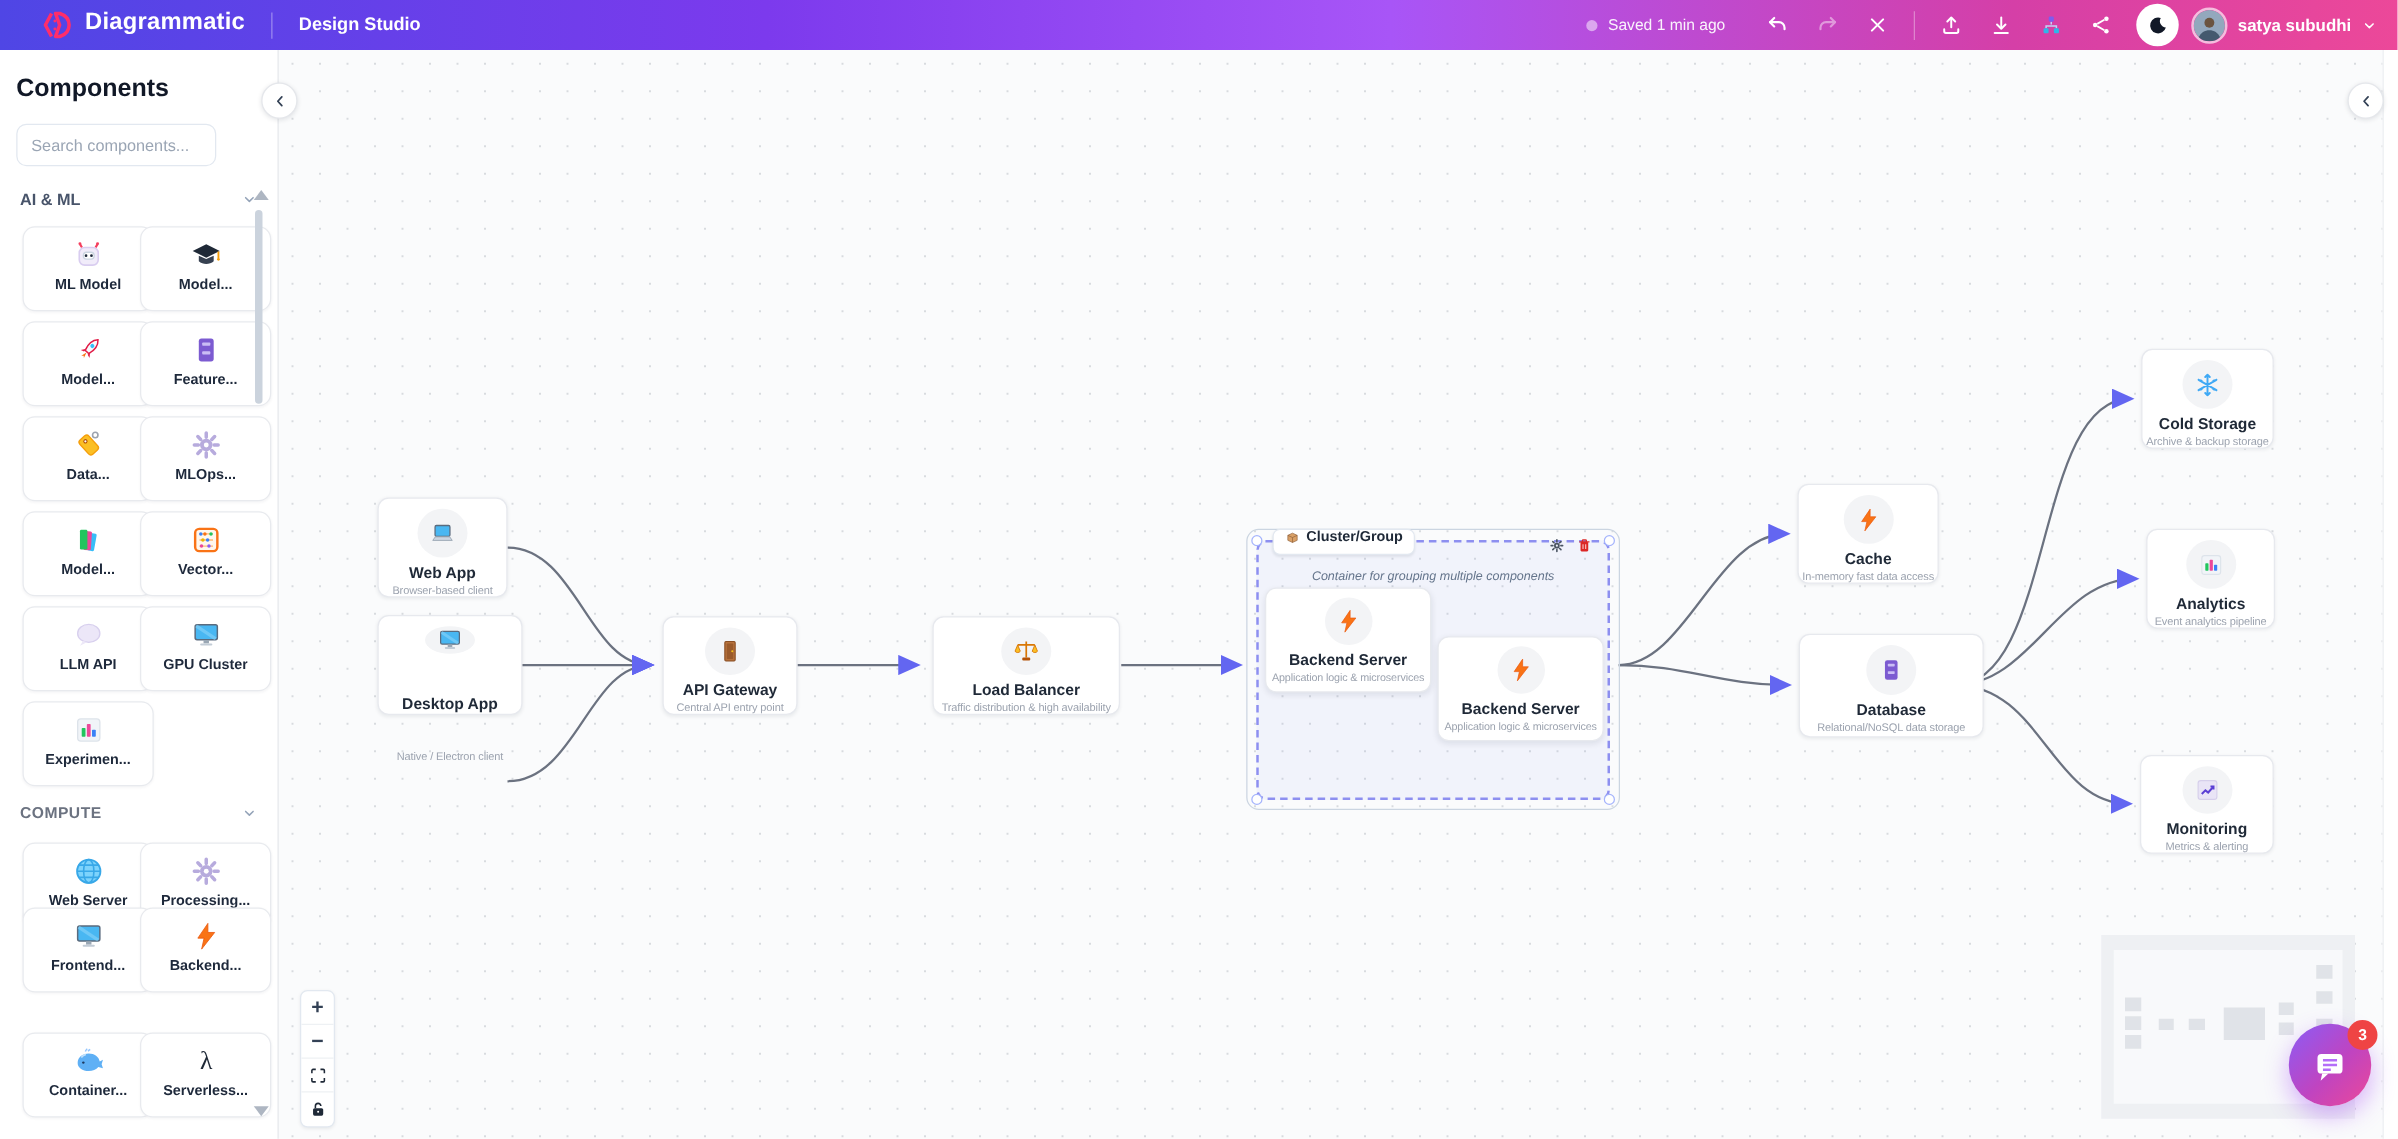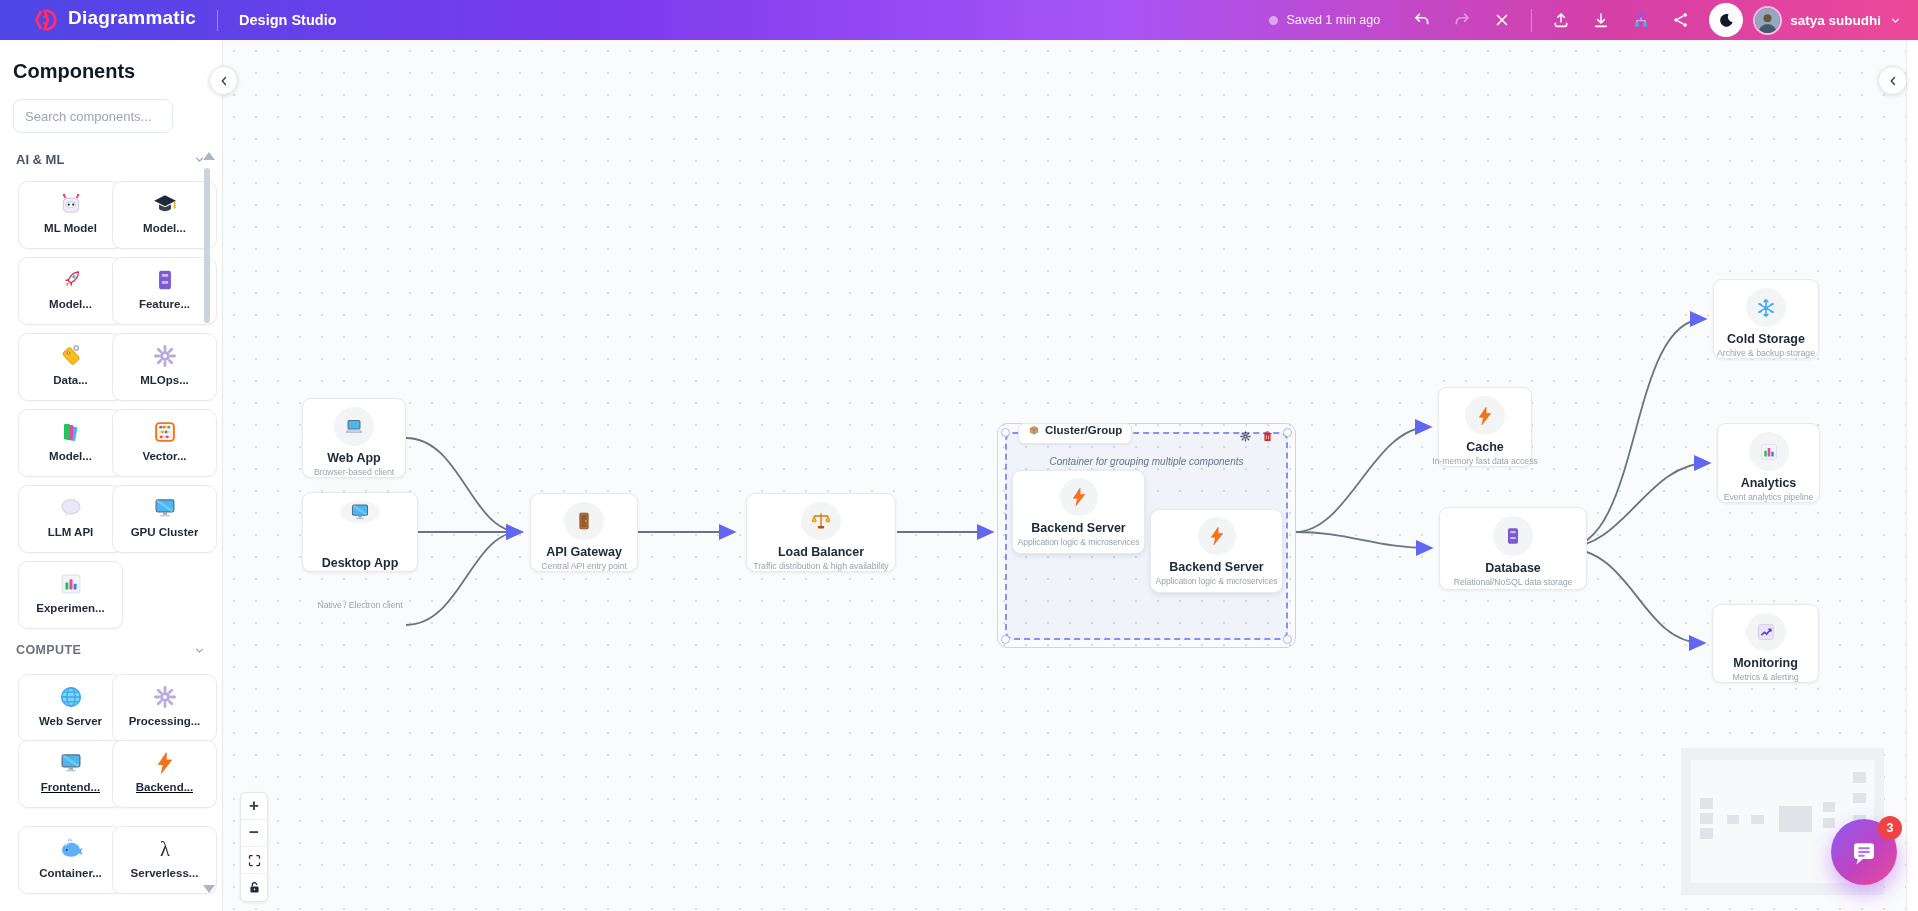--- a/index.html
+++ b/index.html
@@ -44,21 +44,21 @@
   .cat-compute .cat-label { font-size:12.5px; color:#6b7280; letter-spacing:.4px; }
   .catchev { width:13px; height:13px; color:#94a3b8; }
   .catchev svg { width:100%; height:100%; }
   .card { position:absolute; width:105px; height:68px; background:#fff; border:1px solid #e8eaee; border-radius:10px;
     display:flex; flex-direction:column; align-items:center; cursor:grab; box-shadow:0 1px 2px rgba(15,23,42,.04); }
   .card .ci { width:26px; height:26px; margin-top:9px; display:block; }
   .card .ci svg { width:100%; height:100%; display:block; }
   .card .cl { font-size:11.5px; font-weight:700; color:#1e293b; margin-top:5px; max-width:80px; overflow:hidden; white-space:nowrap; }
   .cA { left:18px; } .cB { left:112px; }
   .r1 { top:141px; } .r2 { top:217px; } .r3 { top:293px; } .r4 { top:369px; } .r5 { top:445px; } .r6 { top:521px; }
-  .r7 { top:634px; } .r8 { top:700px;text-decoration:underline; } .r9 { top:786px; }
+  .r7 { top:634px; } .r8 { top:686px; } .r9 { top:786px; }
   .sb-thumb { position:absolute; left:204px; top:128px; width:6px; height:155px; border-radius:3px; background:#cbd3dd; cursor:pointer; }
   .sb-up { position:absolute; left:203px; top:112px; width:0; height:0; border-left:6px solid transparent; border-right:6px solid transparent; border-bottom:8px solid #aeb6c2; }
   .sb-down { position:absolute; left:203px; top:845px; width:0; height:0; border-left:6px solid transparent; border-right:6px solid transparent; border-top:8px solid #aeb6c2; }
 
   
   .canvas { position:absolute; top:40px; left:223px; width:1695px; height:871px; overflow:hidden; cursor:grab;
     background-color:#fafbfc; background-image:radial-gradient(circle,#d8dbdf 1.1px,transparent 1.1px); background-size:22px 22px; }
   .edges { position:absolute; left:0; top:0; pointer-events:none; }
 
   .node { position:absolute; background:#fff; border:1px solid #e7e9ee; border-radius:9px; box-shadow:0 1px 3px rgba(15,23,42,.07);
@@ -67,21 +67,21 @@
   .nicon span { width:22px; height:22px; display:block; }
   .nicon svg { width:100%; height:100%; display:block; }
   .ntitle { font-size:12.5px; font-weight:700; color:#1f2937; margin-top:5px; white-space:nowrap; }
   .nsub { font-size:8.8px; color:#9ca3af; margin-top:2px; white-space:nowrap; letter-spacing:-.1px; }
 
   .n-web { left:79px; top:358px; width:104px; height:80px; }
   .n-desktop { left:79px; top:452px; width:116px; height:80px;gap:28px; }
   .n-mobile { left:79px; top:545px; width:104px; height:80px; }
   .n-api { left:307px; top:453px; width:108px; height:79px; }
   .n-lb { left:523px; top:453px; width:150px; height:79px; }
-  .n-cache { left:1215px; top:347px; width:94px; height:80px; }
+  .n-cache { left:1215px; top:347px; width:113px; height:80px; }
   .n-db { left:1216px; top:467px; width:148px; height:83px; }
   .n-cold { left:1490px; top:239px; width:106px; height:80px; }
   .n-analytics { left:1494px; top:383px; width:103px; height:80px; }
   .n-mon { left:1489px; top:564px; width:107px; height:79px; }
 
   .cluster-sel { position:absolute; left:774px; top:383px; width:299px; height:225px; border:1px solid #cbd5e1; border-radius:10px; }
   .cluster { position:absolute; left:782px; top:392px; width:283px; height:208px; border:2px dashed #8d8ff0;
     background:rgba(99,102,241,.055); border-radius:8px; cursor:grab; }
   .cl-pill { position:absolute; left:11px; top:-11px; height:21px; background:#fff; border:1px solid #e2e8f0; border-radius:6px;
     display:flex; align-items:flex-start; gap:5px; padding:0 9px; box-shadow:0 1px 2px rgba(15,23,42,.08); }

